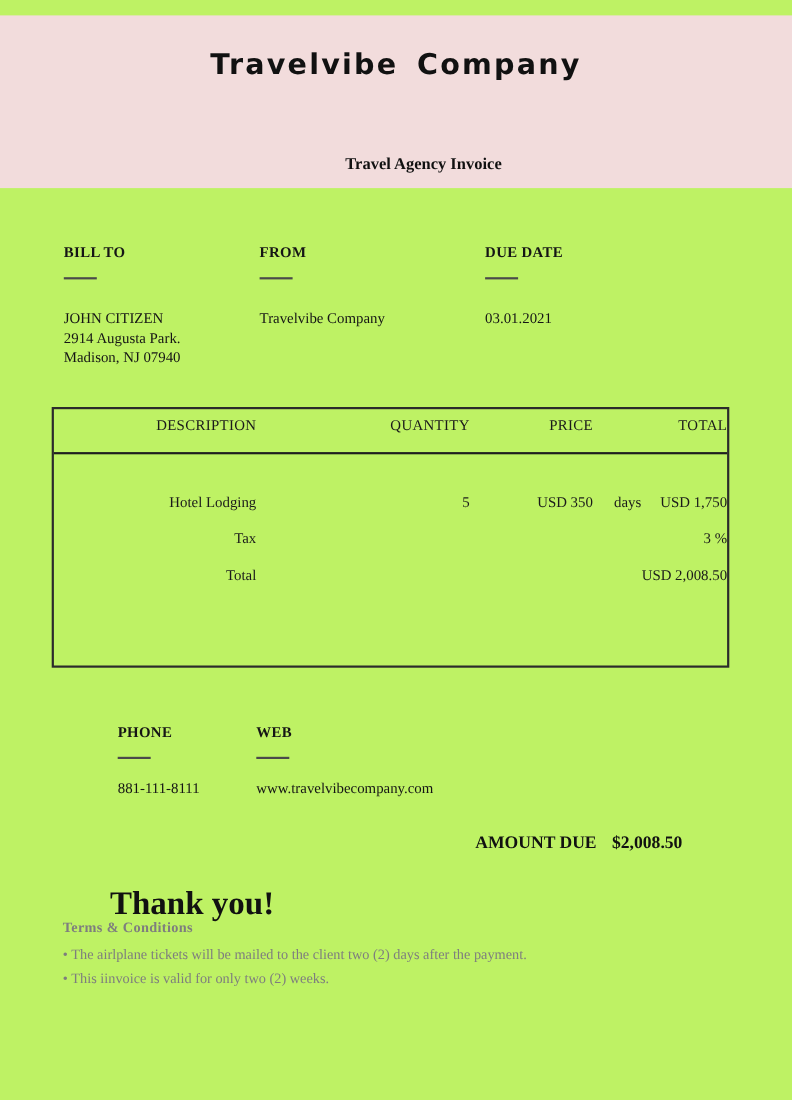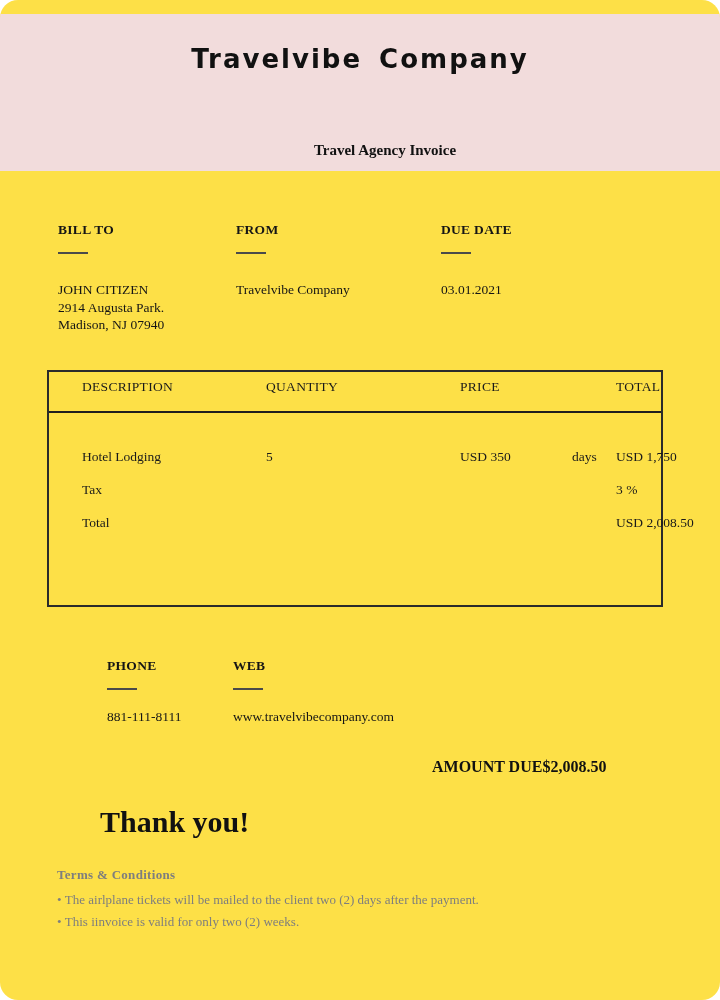--- a/index.html
+++ b/index.html
@@ -1,24 +1,23 @@
 <!DOCTYPE html>
 <html><head>
 <meta charset="utf-8">
 <style>
   html, body { margin: 0; padding: 0; background: #ffffff; }
   .page {
     position: relative;
     width: 720px;
     height: 1000px;
-    background: #fde047;
+    background: #bef264;
     overflow: hidden;
     font-family: "Liberation Serif", "DejaVu Serif", serif;
     color: #1a1a1a;
-    border-radius: 18px;
   }
 
   
   .band {
     position: absolute;
     left: 0; top: 14px;
     width: 720px; height: 157px;
     background: #f2dcdc;
   }
   .company-title {
@@ -85,51 +84,52 @@
     letter-spacing: 0.3px;
   }
   .t-body { padding-top: 27px; }
   .t-row {
     display: grid;
     grid-template-columns: 184px 194px 112px 44px 78px;
     height: 33px;
     align-items: center;
     font-size: 13.5px;
   }
-  .cell { text-align: left; white-space: nowrap; padding-left: 33px; }
+  .cell { text-align: right; white-space: nowrap; }
 
   
   .contact-col { position: absolute; top: 658px; }
   .col-phone { left: 107px; }
   .col-web   { left: 233px; }
   .contact-col .dash { margin-top: 14px; }
   .contact-col .sec-value { margin-top: 18px; }
 
   
   .amount-row {
     position: absolute;
     left: 432px; top: 758px;
     display: flex;
+    gap: 14px;
     font-weight: bold;
     font-size: 16px;
     white-space: nowrap;
     color: #111111;
   }
   .thank-you {
     position: absolute;
     left: 100px; top: 805px;
     font-weight: bold;
     font-size: 30px;
     color: #111111;
   }
 
   
   .terms {
     position: absolute;
-    left: 57px; top: 867px;
+    left: 57px; top: 835px;
     width: 620px;
     color: #7e7e7e;
     font-size: 13px;
   }
   .terms-title {
     font-weight: bold;
     letter-spacing: 0.3px;
     margin-bottom: 6px;
   }
   .terms-item { line-height: 22px; }

